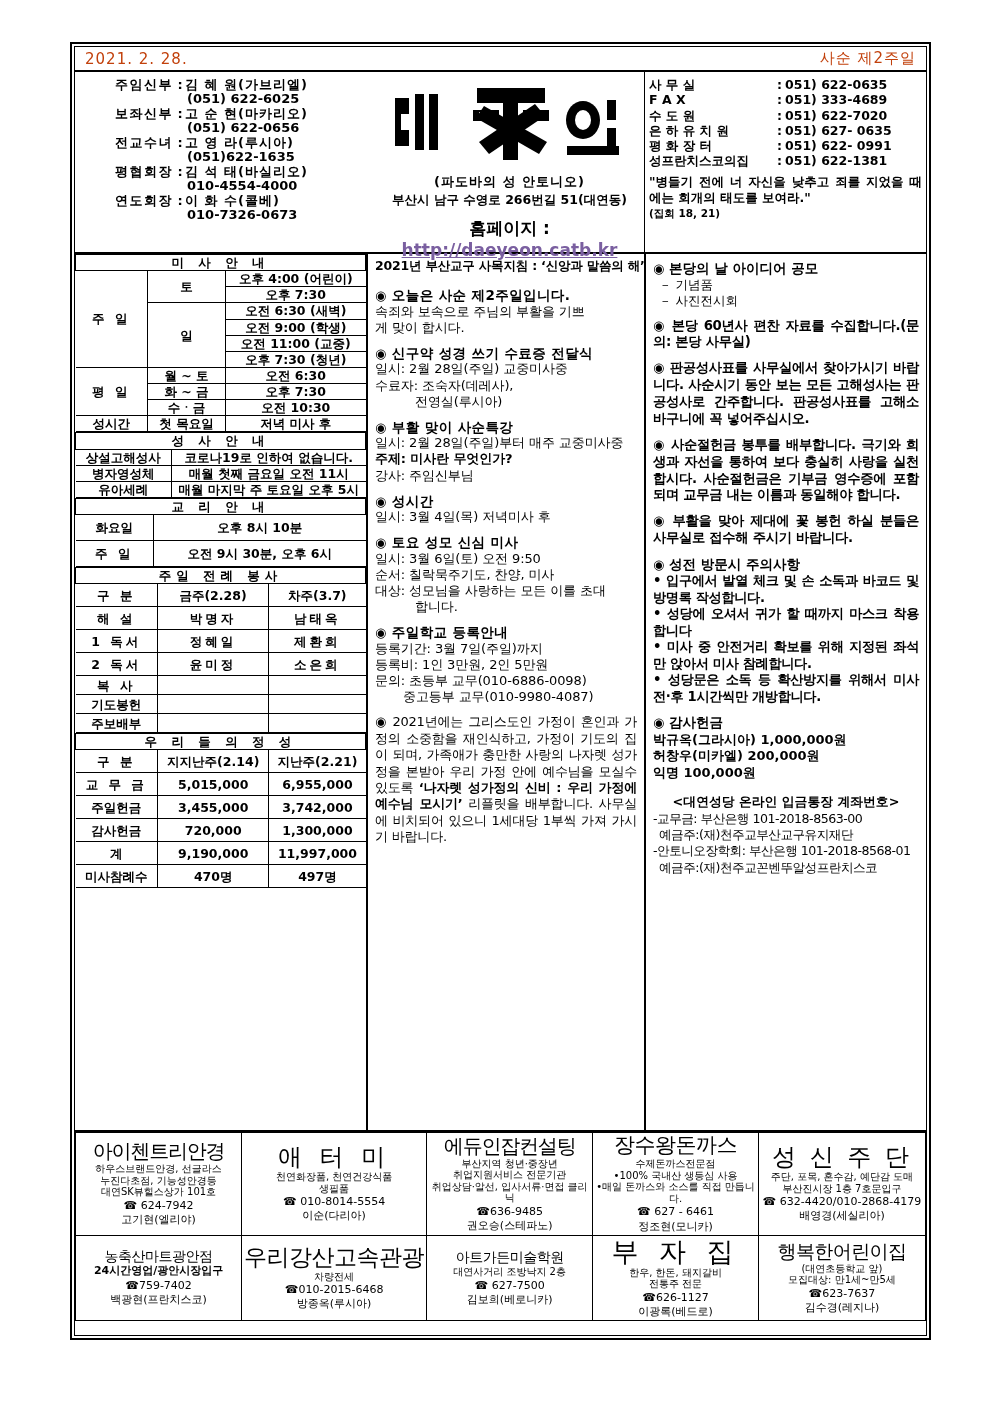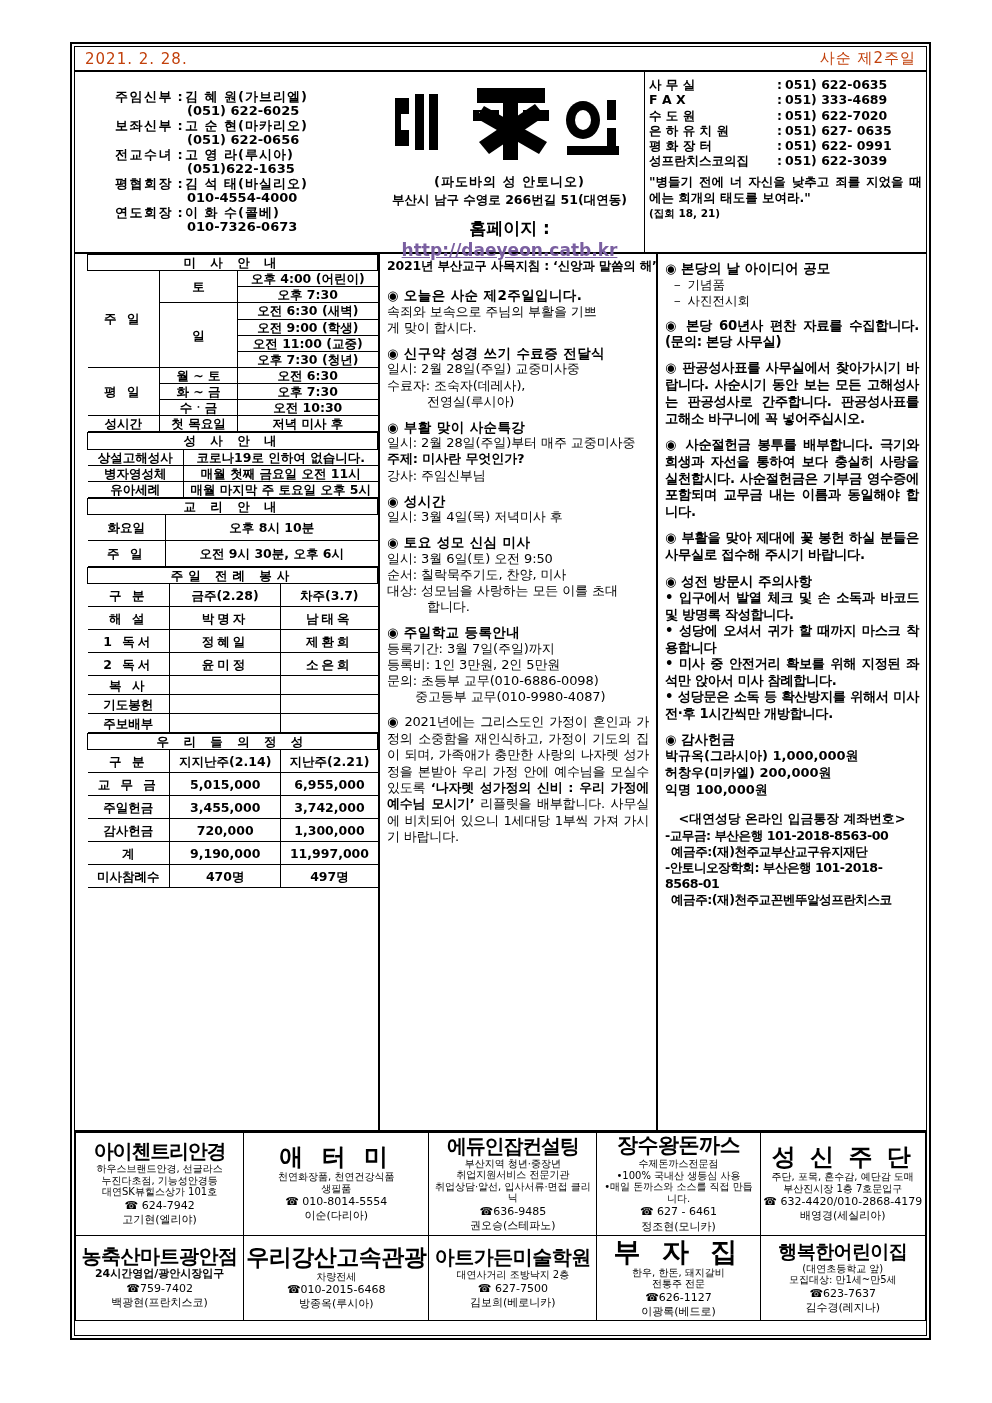--- a/index.html
+++ b/index.html
@@ -32,21 +32,21 @@
   .datebar .date, .datebar .season {
     font-size: 15px; letter-spacing: 1px; color: #c2410c;
   }
 
   
   .header {
     position: absolute; left: 3px; top: 28px; right: 3px; height: 182px;
     border-bottom: 2px solid #000;
     display: flex;
   }
-  .hdr-left { width: 300px; padding: 18px 4px 0 4px; }
+  .hdr-left { width: 300px; padding: 6px 4px 0 4px; }
   .hdr-mid  { flex: 1; text-align: center; padding-top: 10px; position: relative; }
   .hdr-right{ width: 282px; border-left: 1px solid #000; padding: 5px 4px 0 4px; }
 
   .staff-row { display: flex; font-size: 13px; line-height: 1.0; margin-bottom: 1px; }
   .staff-role {
     width: 96px; text-align: right; font-weight: bold; white-space: nowrap;
     letter-spacing: 1.5px; padding-right: 2px;
   }
   .staff-colon { width: 10px; text-align: center; font-weight: bold; }
   .staff-name { font-weight: bold; letter-spacing: 1px; white-space: nowrap; }
@@ -68,21 +68,21 @@
   .tel-colon { width: 8px; }
   .tel-num { white-space: nowrap; }
   .verse {
     font-size: 12.5px; font-weight: bold; line-height: 1.28;
     margin-top: 5px; text-align: justify;
   }
   .verse-src { font-size: 10.5px; font-weight: bold; margin-top: 1px; }
 
   
   .body3 {
-    position: absolute; left: 15px; top: 210px; right: 3px; height: 876px;
+    position: absolute; left: 3px; top: 210px; right: 3px; height: 876px;
     display: flex;
   }
   .col-left  { width: 293px; border-right: 2px solid #000; }
   .col-mid   { width: 278px; border-right: 2px solid #000; padding: 4px 7px 0 7px; }
   .col-right { flex: 1; padding: 6px 7px 0 7px; }
 
   
   table.t { width: 100%; border-collapse: collapse; }
   table.t td {
     border: 1px solid #000; font-size: 12.5px; font-weight: bold;
@@ -120,47 +120,47 @@
     letter-spacing: -0.2px;
   }
   .para b { font-weight: bold; }
   .rt-title { font-size: 13.5px; font-weight: bold; line-height: 1.25; }
   .rt-body  { font-size: 13.3px; font-weight: bold; line-height: 1.27; text-align: justify;
               letter-spacing: -0.3px; }
   .rt-sub   { font-size: 12.5px; line-height: 1.25; padding-left: 6px; }
   .rt-li    { font-size: 13.2px; font-weight: bold; line-height: 1.25; text-align: justify;
               letter-spacing: -0.35px; }
   .acct-title { font-size: 12.8px; font-weight: bold; text-align: center; margin-top: 12px; }
-  .acct-line  { font-size: 12.6px; font-weight: bold; line-height: 1.28; letter-spacing: -0.5px; }
+  .acct-line  { font-size: 12.6px; font-weight: normal; line-height: 1.28; letter-spacing: -0.5px; }
   .acct-line.ind { padding-left: 6px; }
   .thanks-line { font-size: 13px; font-weight: bold; line-height: 1.3; }
 
   
   .ads {
     position: absolute; left: 3px; top: 1086px; right: 3px; height: 158px;
     border-top: 2px solid #000;
   }
   .ads-table { width: 100%; height: 100%; border-collapse: collapse; }
   .ads-table td {
     border: 1px solid #000; width: 20%; text-align: center;
     vertical-align: middle; padding: 2px 2px;
   }
   .ad-name {
-    font-weight: bold; line-height: 1.0; margin-bottom: 2px;
+    font-weight: normal; line-height: 1.0; margin-bottom: 2px;
     white-space: nowrap;
   }
   .ad-desc { font-size: 10px; line-height: 1.16; }
   .ad-desc.xs { font-size: 10px; }
   .ad-tel { font-size: 11px; line-height: 1.2; margin-top: 1px; }
   .ad-person { font-size: 11px; line-height: 1.2; margin-top: 1px; }
   .n-25 { font-size: 24px; letter-spacing: 5px; }
   .n-22 { font-size: 20px; letter-spacing: -1.2px; }
   .n-21 { font-size: 21px; letter-spacing: -0.5px; }
   .n-24 { font-size: 24px; letter-spacing: 3px; }
-  .n-20 { font-size: 20px; letter-spacing: -0.5px; }
+  .n-20 { font-size: 14px; letter-spacing: -0.5px; }
   .n-23 { font-size: 23px; letter-spacing: -0.5px; }
   .n-27 { font-size: 27px; letter-spacing: 6px; }
   .n-19 { font-size: 19px; letter-spacing: -0.6px; }
 </style>
 </head>
 <body>
 
 <div id="page">
   <div class="inner-frame"></div>
 
@@ -266,21 +266,21 @@
         <div class="tel-num">051) 627- 0635</div>
       </div>
       <div class="tel-row">
         <div class="tel-label">평 화 장 터</div>
         <div class="tel-colon">:</div>
         <div class="tel-num">051) 622- 0991</div>
       </div>
       <div class="tel-row">
         <div class="tel-label tight">성프란치스코의집</div>
         <div class="tel-colon">:</div>
-        <div class="tel-num">051) 622-3039</div>
+        <div class="tel-num">051) 622-1381</div>
       </div>
 
       <div class="verse">"병들기 전에 너 자신을 낮추고 죄를 지었을 때에는 회개의 태도를 보여라."</div>
       <div class="verse-src">(집회 18, 21)</div>
     </div>
   </div>
 
   <div class="body3">
 
     <div class="col-left">

